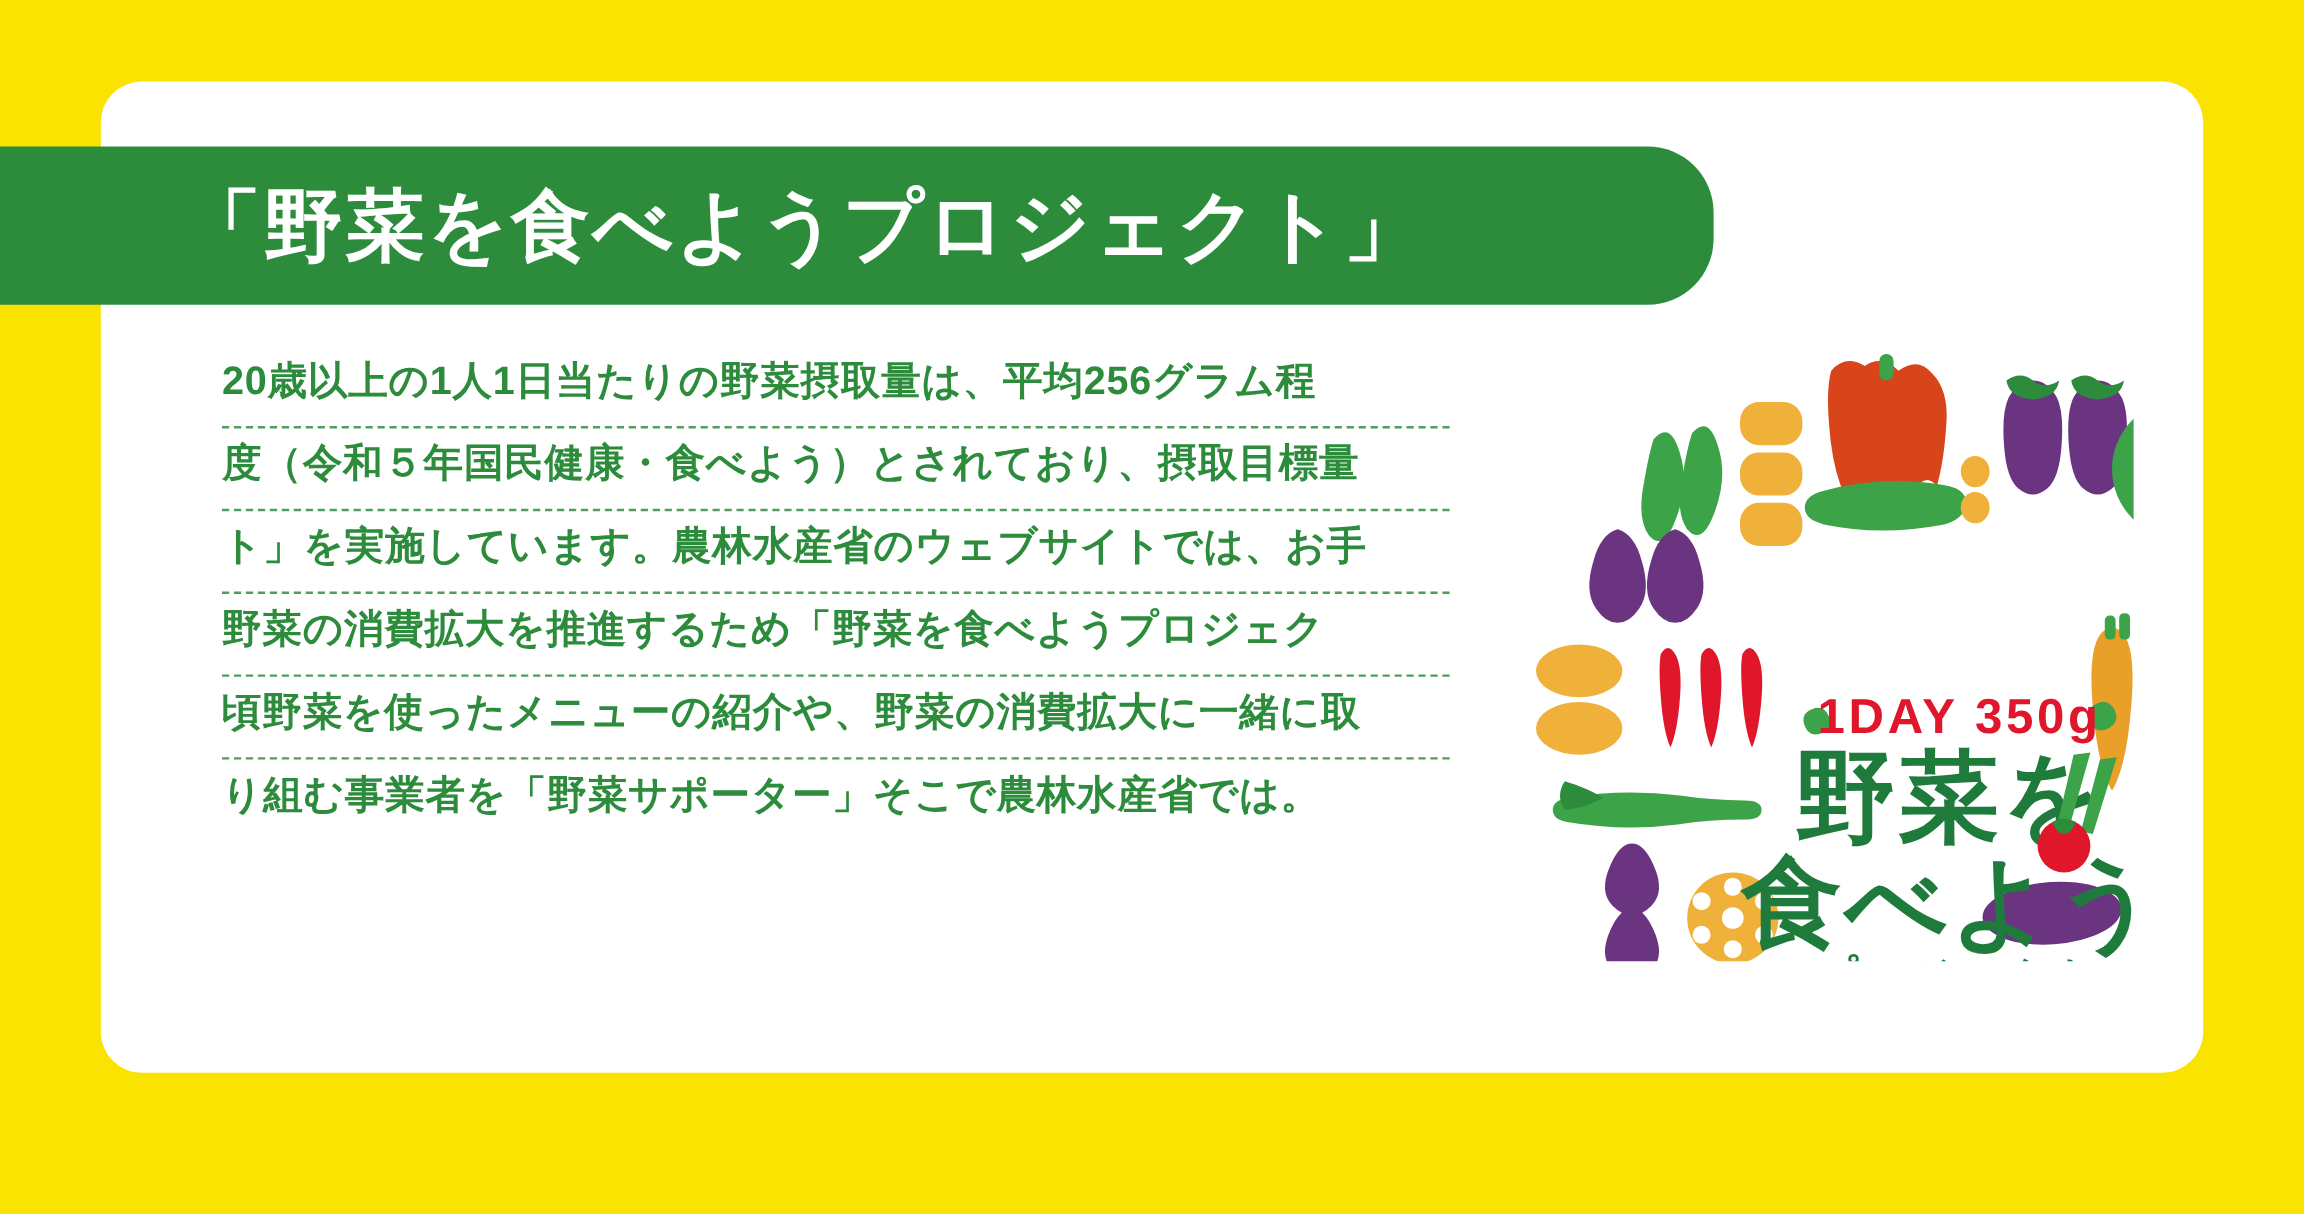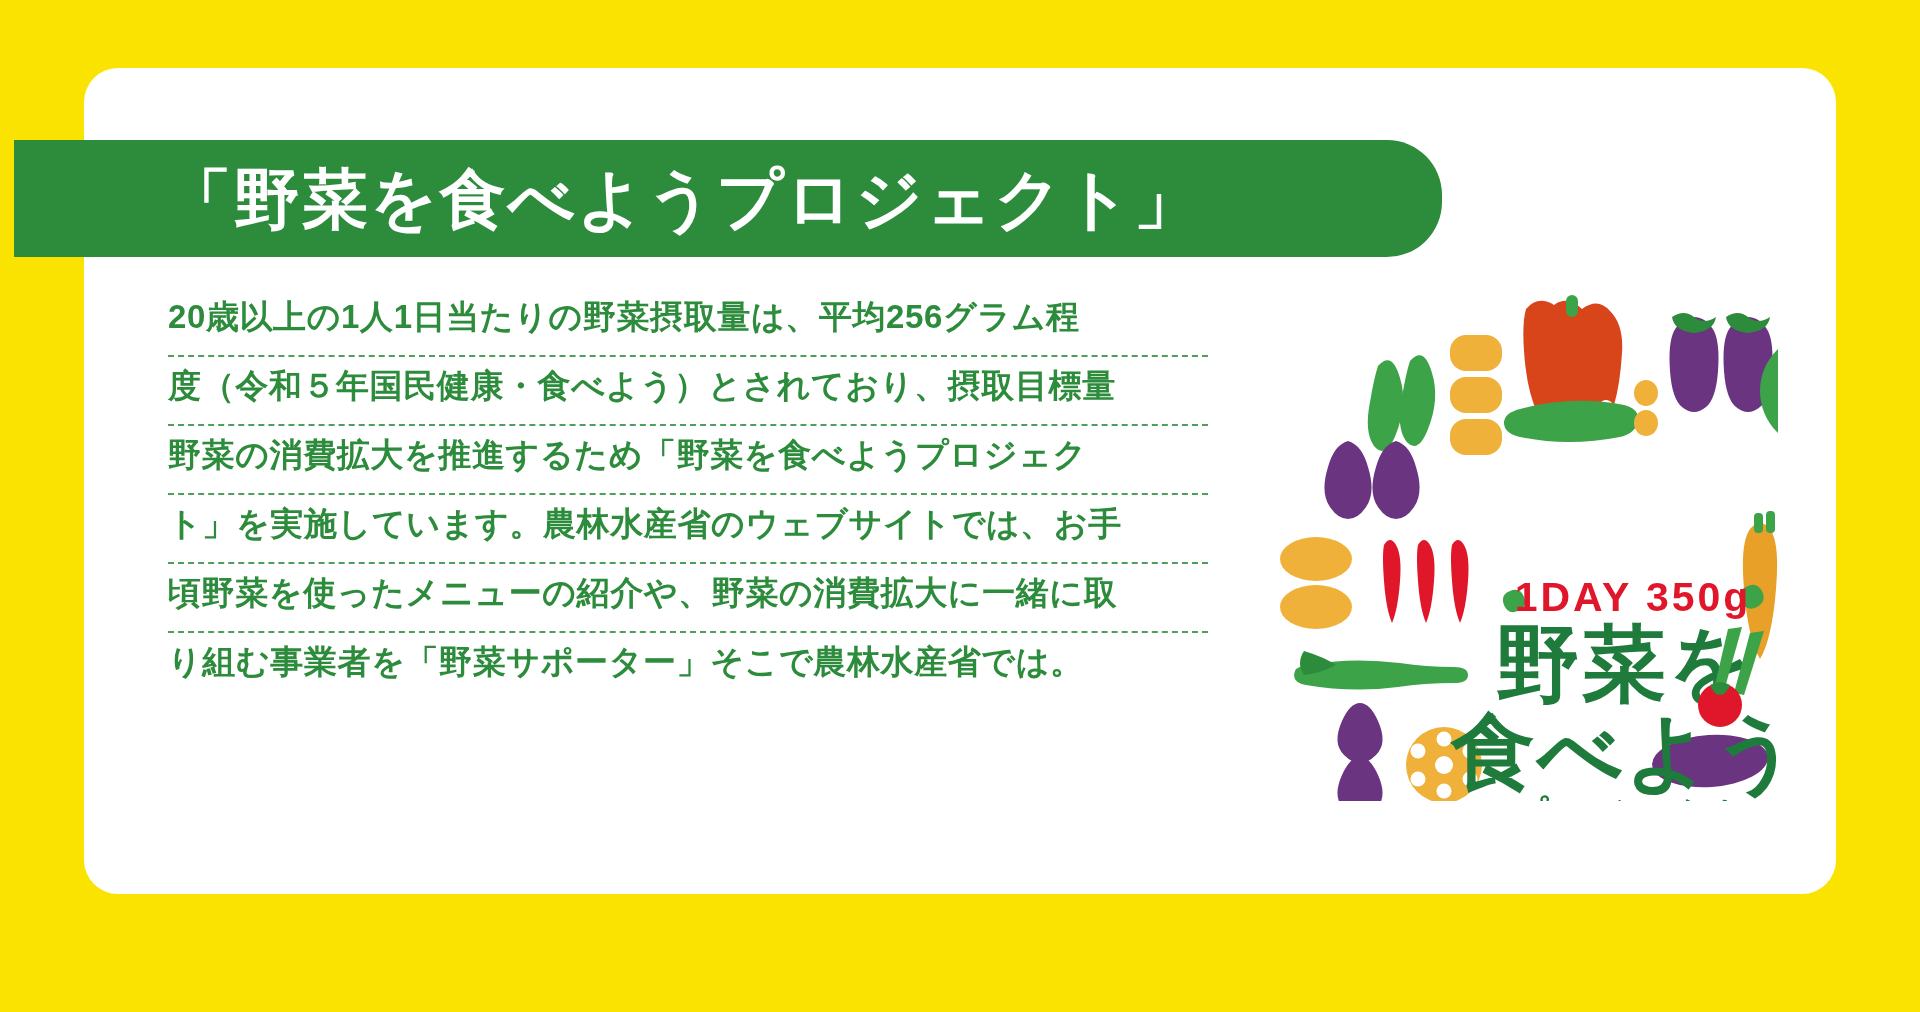--- a/index.html
+++ b/index.html
@@ -24,30 +24,29 @@
     height: 826px;
     background: #FFFFFF;
     border-radius: 34px;
     box-sizing: border-box;
   }
 
   
   #title-banner {
     position: absolute;
     left: 0px;
-    top: 140px;
+    top: 122px;
     width: 1428px;
-    height: 117px;
+    height: 132px;
     background: #2D8C3C;
     border-top-right-radius: 55px;
     border-bottom-right-radius: 55px;
     display: flex;
     align-items: center;
     z-index: 5;
-    margin-left: 14px;
   }
   #title-text {
     color: #FFFFFF;
     font-size: 66px;
     font-weight: 700;
     letter-spacing: 2px;
     margin-left: 152px;
     line-height: 1;
     white-space: nowrap;
   }
@@ -63,20 +62,21 @@
   .body-line {
     color: #2D8C3C;
     font-size: 33px;
     font-weight: 700;
     letter-spacing: 0.6px;
     height: 69px;
     line-height: 58px;
     border-bottom: 2px dashed #4F9E5C;
     box-sizing: border-box;
     white-space: nowrap;
+    margin-left: 17px;
   }
   .body-line.last {
     border-bottom: none;
   }
 
   
   #logo {
     position: absolute;
     left: 1258px;
     top: 281px;
@@ -91,22 +91,22 @@
 
 <div id="card"></div>
 
 <div id="title-banner">
   <div id="title-text">「野菜を食べようプロジェクト」</div>
 </div>
 
 <div id="body-block">
   <div class="body-line">20歳以上の1人1日当たりの野菜摂取量は、平均256グラム程</div>
   <div class="body-line">度（令和５年国民健康・食べよう）とされており、摂取目標量</div>
+  <div class="body-line">ト」を実施しています。農林水産省のウェブサイトでは、お手</div>
   <div class="body-line">野菜の消費拡大を推進するため「野菜を食べようプロジェク</div>
-  <div class="body-line">ト」を実施しています。農林水産省のウェブサイトでは、お手</div>
   <div class="body-line">頃野菜を使ったメニューの紹介や、野菜の消費拡大に一緒に取</div>
   <div class="body-line last">り組む事業者を「野菜サポーター」そこで農林水産省では。</div>
 </div>
 
 <div id="logo">
   <svg viewBox="0 0 520 520" xmlns="http://www.w3.org/2000/svg">
 
     <g>
       <path d="M120 85 q14 -16 22 12 q8 26 -4 56 q-10 26 -22 12 q-10 -14 -4 -44 q4 -24 8 -36 z" fill="#3DA348"></path>
       <path d="M152 80 q14 -16 22 12 q8 26 -4 56 q-10 26 -22 12 q-10 -14 -4 -44 q4 -24 8 -36 z" fill="#3DA348"></path>

